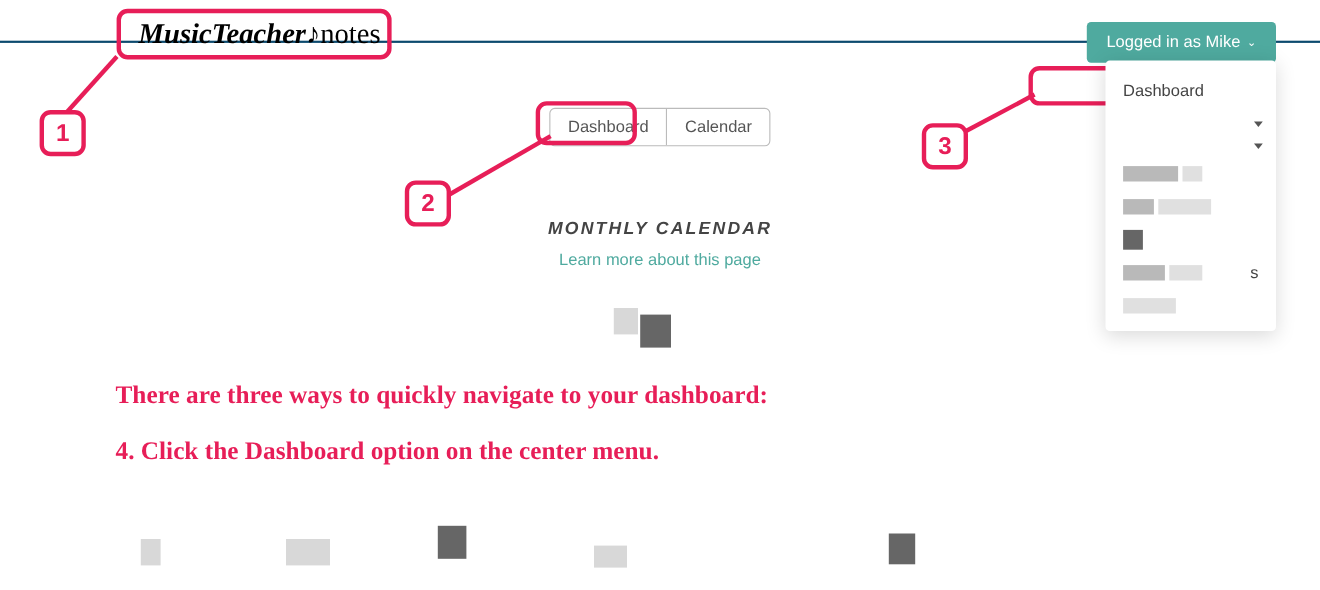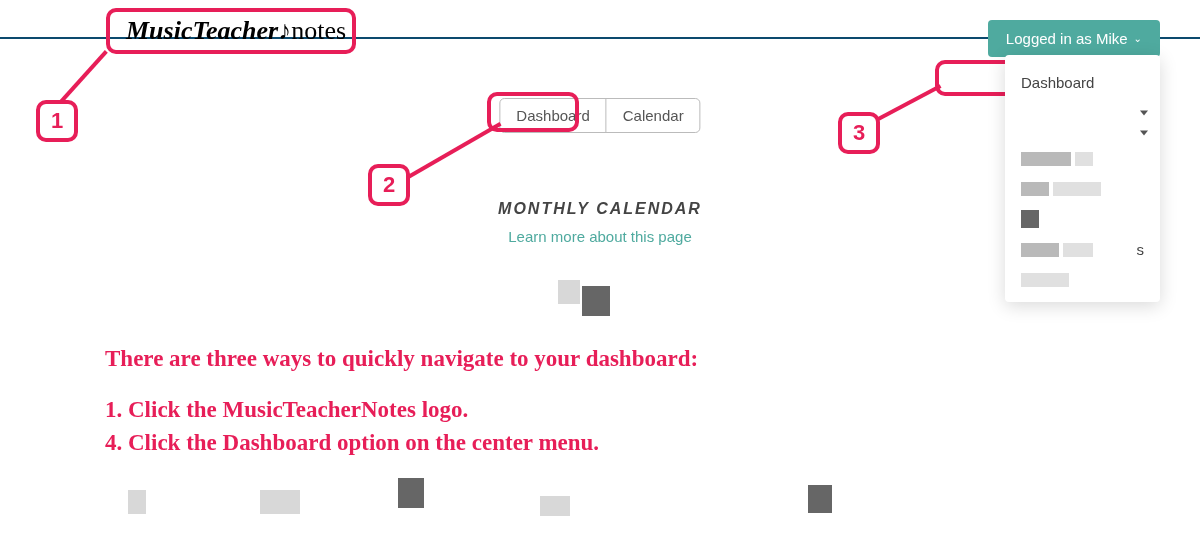--- a/index.html
+++ b/index.html
@@ -244,15 +244,14 @@
 
 <div class="callout-box" style="left:935px;top:60px;width:152px;height:36px"></div>
 <div class="callout-line" style="left:876px;top:118px;width:72px;height:4px;transform:rotate(-28deg)"></div>
 <div class="callout-num" style="left:838px;top:112px">
     <span>3</span>
   </div>
 
 <div class="annotation-text">
   <p>There are three ways to quickly navigate to your dashboard:</p>
   <div class="spacer"></div>
-  <p>1. Click the MusicTeacherNotes logo.</p>
   <p>4. Click the Dashboard option on the center menu.</p>
 </div>
 
 </body></html>

